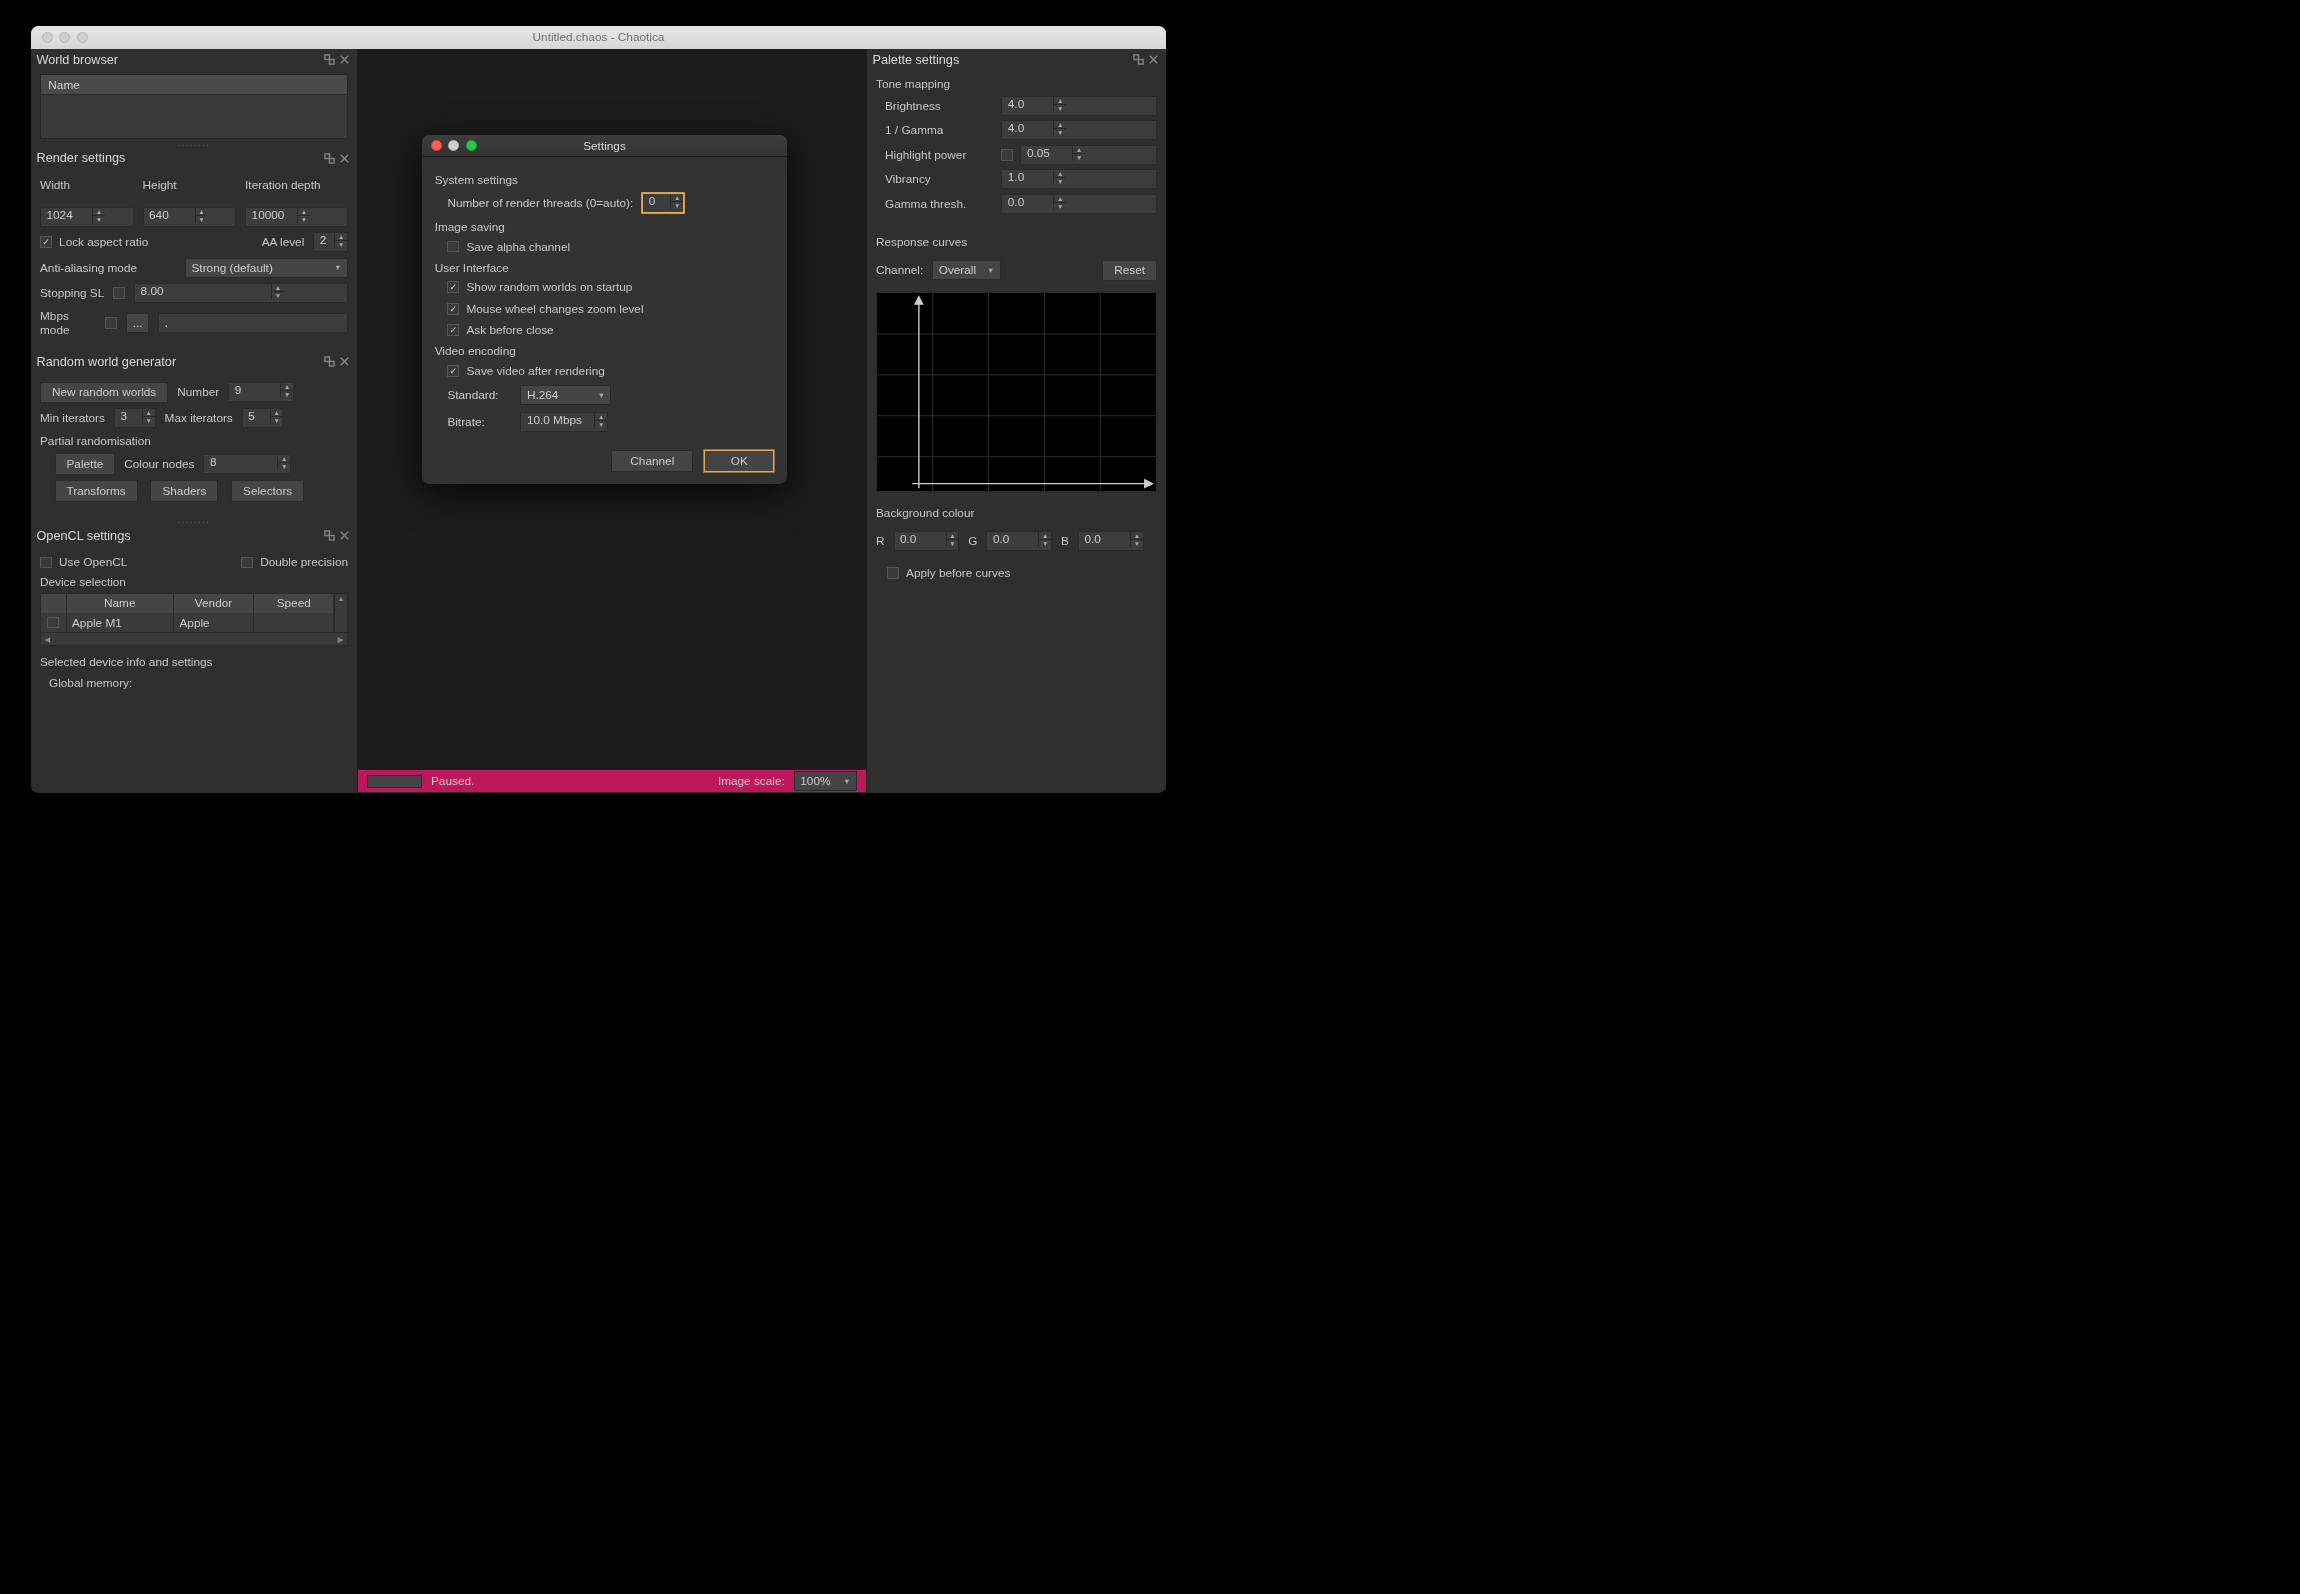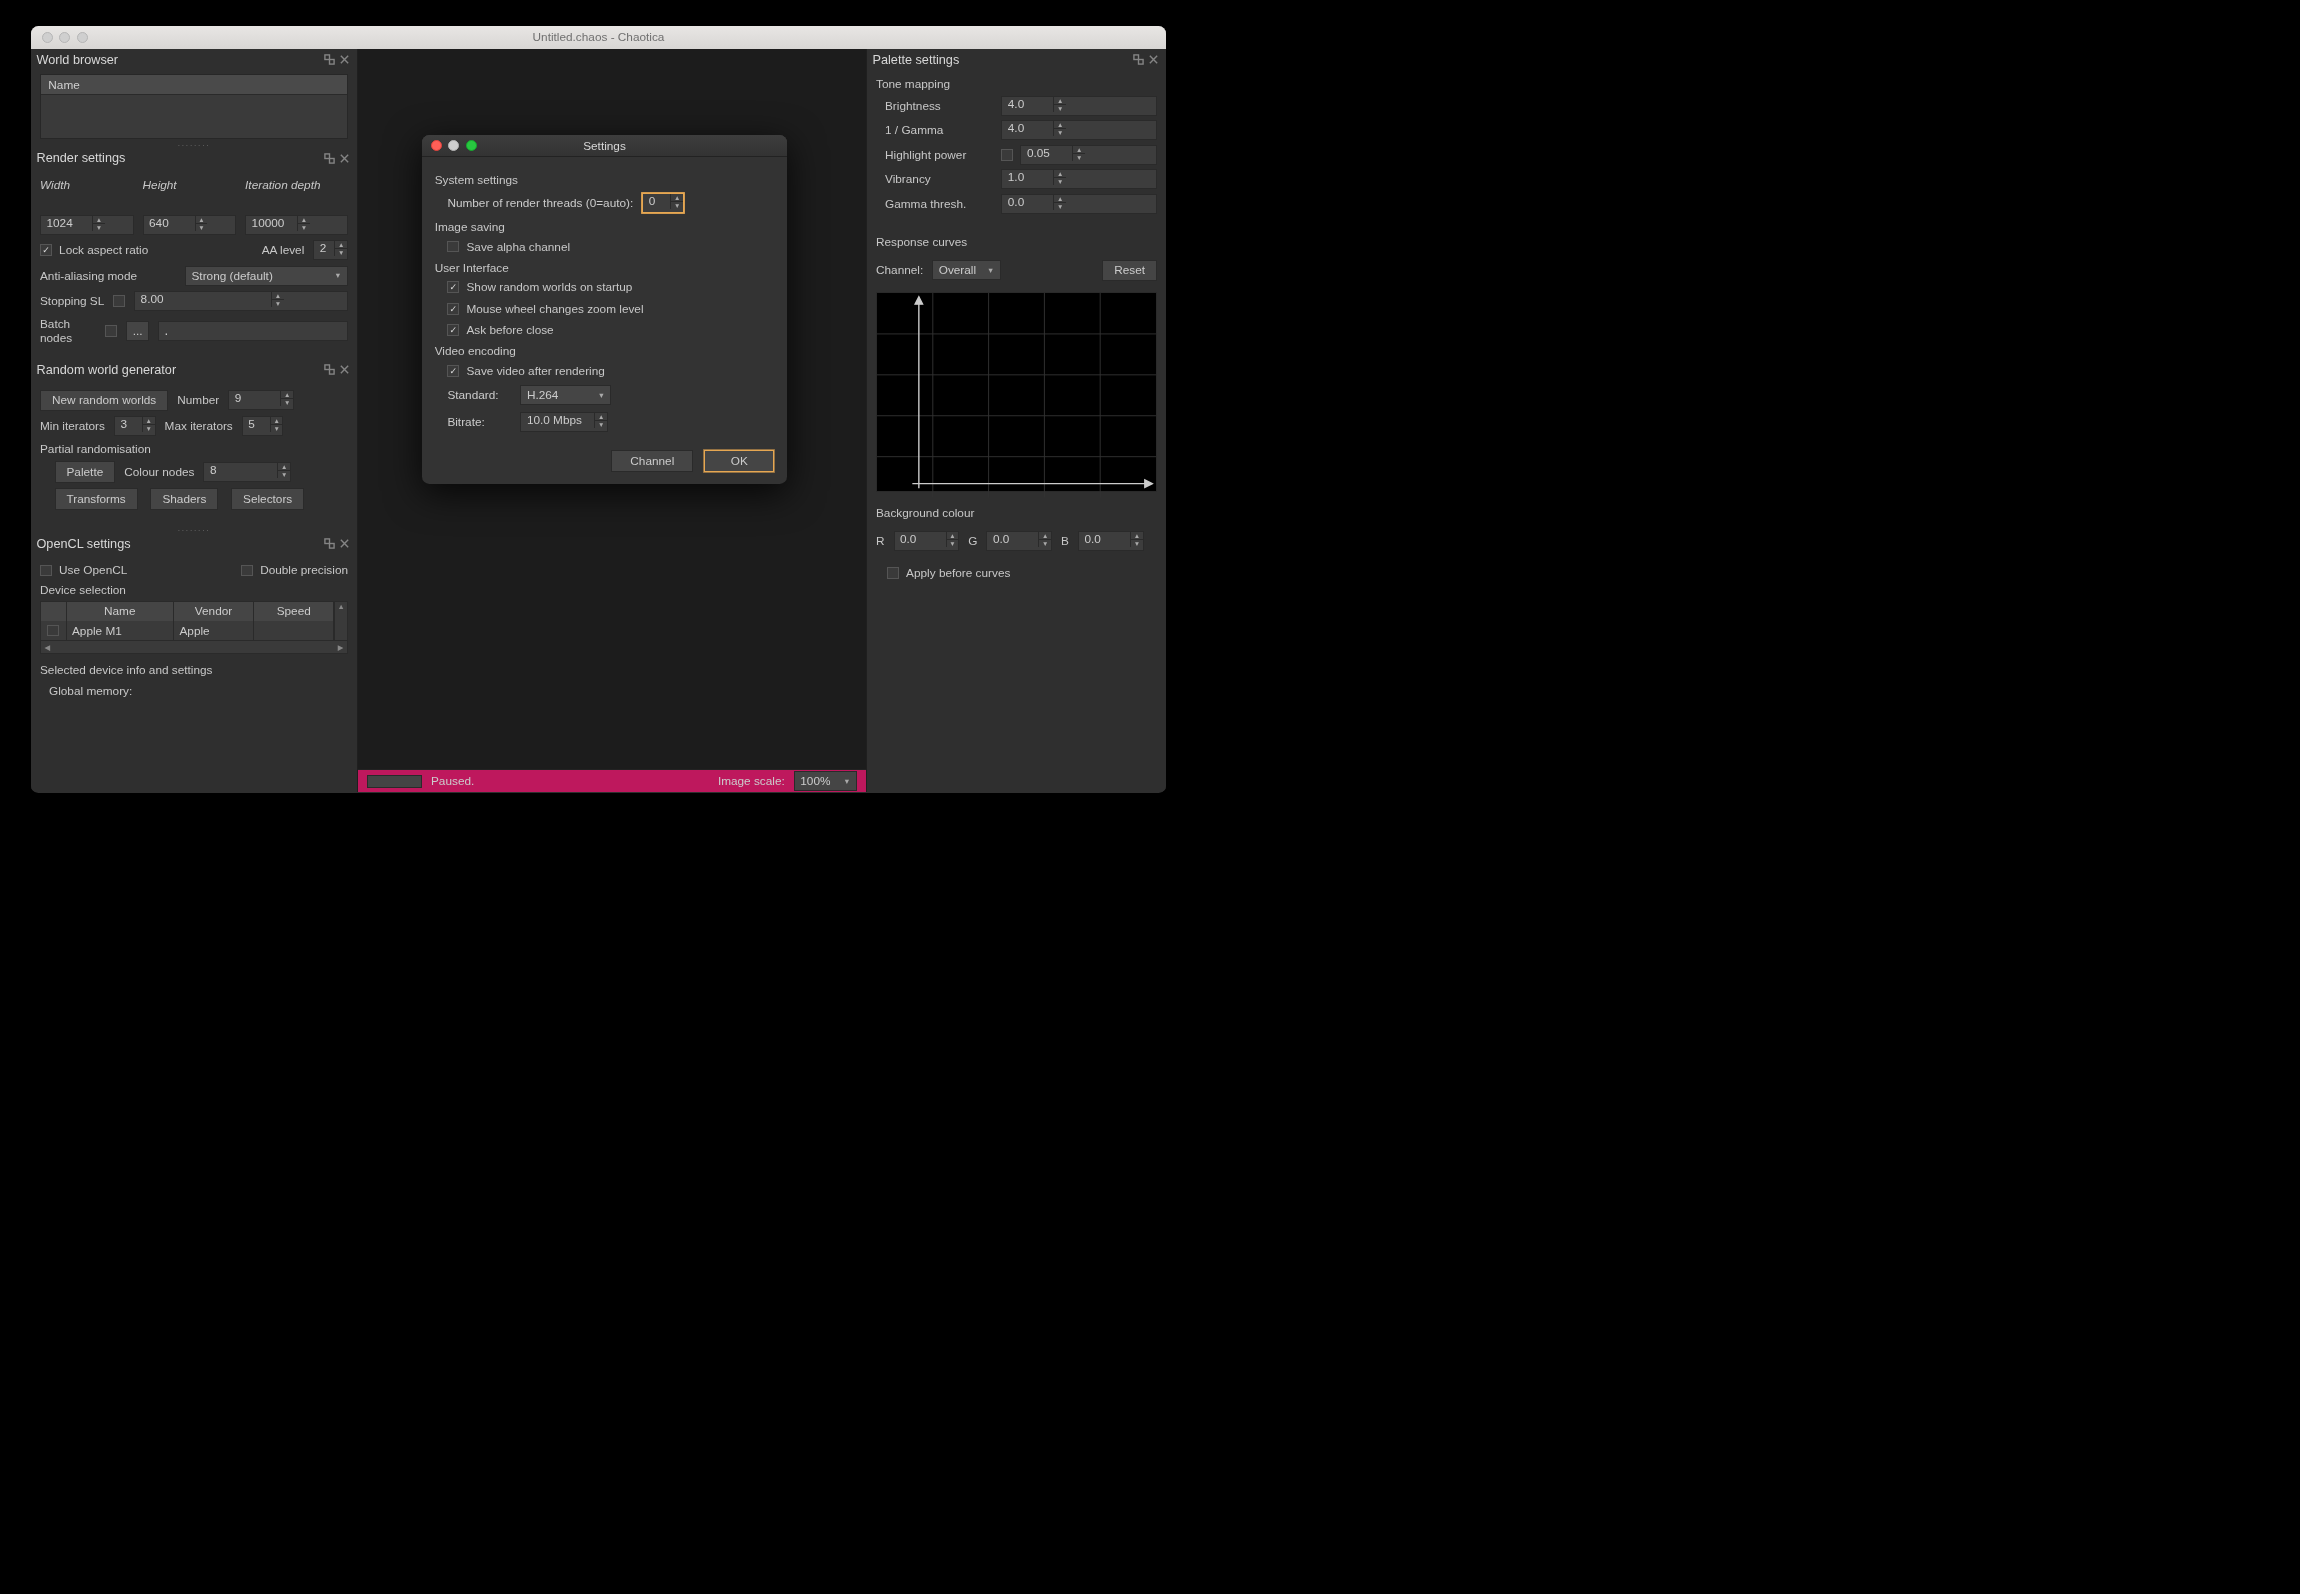--- a/index.html
+++ b/index.html
@@ -27,21 +27,21 @@
 
   
   .wb-list { background: #3a3a3a; border: 0.9px solid #272727; height: 65px; margin: 3.6px 9px 0 9px; }
   .wb-head { background: #4a4a4a; padding: 2.7px 7.3px; color: #d0d0d0; border-bottom: 0.9px solid #2a2a2a; }
   .drag-dots { text-align: center; color: #666; font-size: 8.2px; letter-spacing: 1.8px; padding: 0; line-height: 9px; }
 
   
   .row { display: flex; align-items: center; gap: 9px; margin: 5.5px 0; }
   .row .lbl-fixed { color: #c8c8c8; }
   .col { display: flex; flex-direction: column; gap: 3.6px; }
-  .col .lbl-fixed { margin-bottom: 19px; font-style: italic; }
+  .col .lbl-fixed { margin-bottom: 11px; }
 
   
   .spin { display: flex; align-items: flex-start; background: #3d3d3d; border: 0.9px solid #2a2a2a; height: 20px; }
   .spin input { background: transparent; border: none; color: #ccc; padding: 0 5.5px; width: 51px; font-size: 11.8px; outline: none; }
   .spin .arrows { width: 12.7px; display: flex; flex-direction: column; border-left: 0.9px solid #2a2a2a; }
   .spin .arrows span { flex:1; display:flex; align-items:center; justify-content:center; font-size:6.4px; color:#aaa; cursor:pointer; }
   .spin .arrows span:first-child { border-bottom: 0.9px solid #2a2a2a; }
   .spin.wide input { width: 136px; }
   .spin.mid input { width: 73px; }
   .spin.small input { width: 27px; }
@@ -218,21 +218,21 @@
             </span>
           <div class="spin wide" style="flex:1">
               <input value="8.00" style="">
               <div class="arrows">
                 <span>▲</span>
                 <span>▼</span>
               </div>
             </div>
         </div>
         <div class="row">
-          <span class="lbl-fixed">Batch nodes</span>
+          <span class="lbl-fixed">Mbps mode</span>
           <span class="chk">
               <span class="box"></span>
             </span>
           <button class="btn small">...</button>
           <input class="txt" style="flex: 1 1 0%;" value=".">
         </div>
       </div>
 
       <div class="section-header">
         <span>Random world generator</span>

